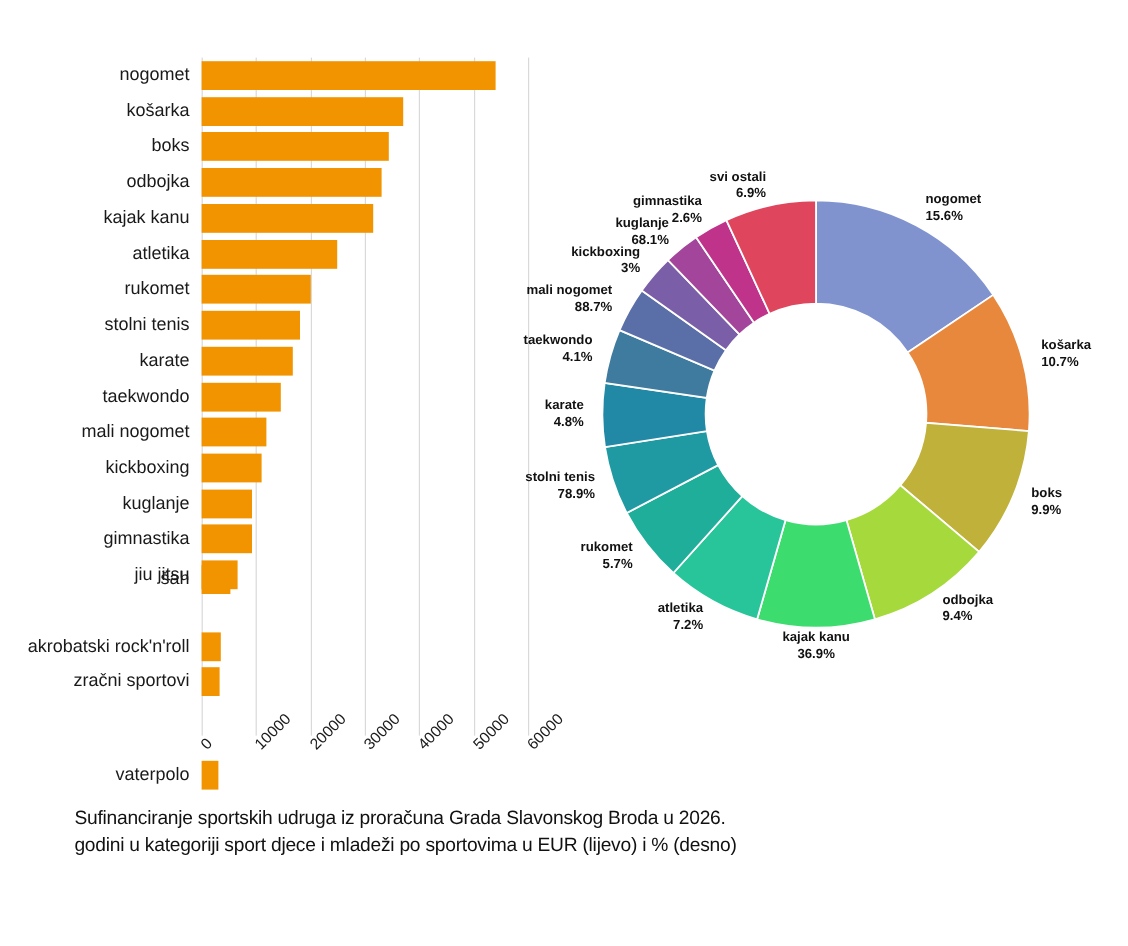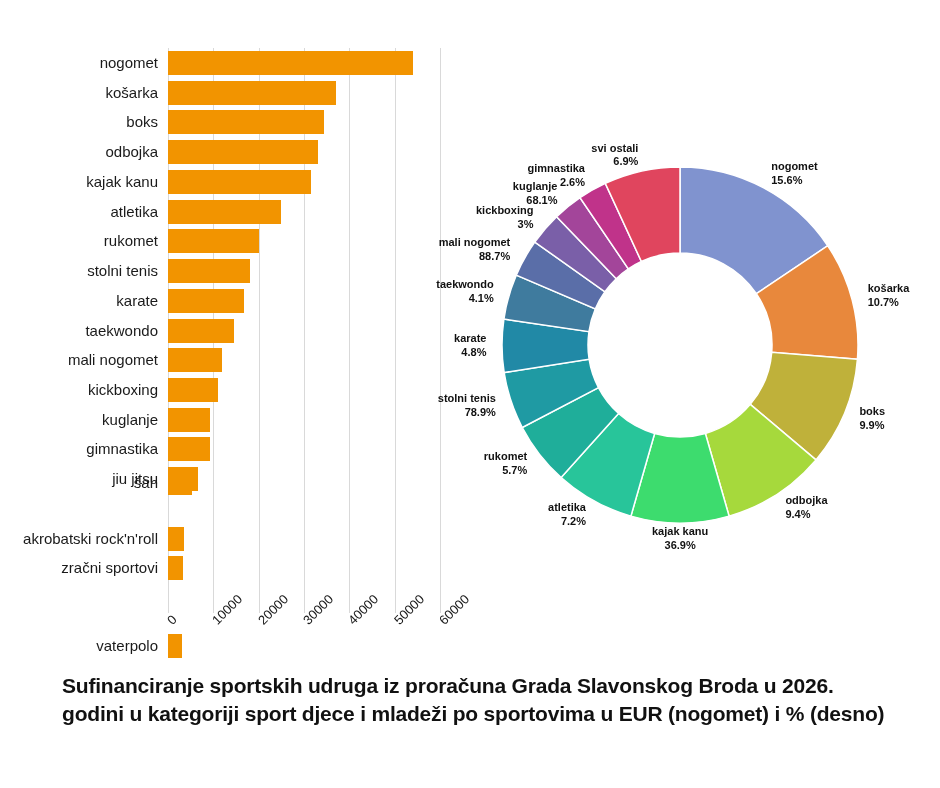--- a/index.html
+++ b/index.html
@@ -110,22 +110,22 @@
   .lab-center { text-align: center; }
 
   
   #caption {
     position: absolute;
     left: 62px;
     top: 672px;
     width: 840px;
   }
   #caption .title {
-    font-size: 21px;
-    font-weight: bold;
+    font-size: 16px;
+    font-weight: normal;
     line-height: 1.35;
     color: #111;
     letter-spacing: -0.2px;
   }
   #caption .source {
     margin-top: 14px;
     font-size: 14px;
     color: #222;
   }
 </style>
@@ -261,16 +261,16 @@
       <div class="slice-label lab-left" style="left: -18.7308px; top: 183.392px;"><span>taekwondo</span><span class="pct">4.1%</span></div>
       <div class="slice-label lab-left" style="left: -16.3125px; top: 141.294px;"><span>mali nogomet</span><span class="pct">88.7%</span></div>
       <div class="slice-label lab-left" style="left: 20.9866px; top: 109.418px;"><span>kickboxing</span><span class="pct">3%</span></div>
       <div class="slice-label lab-left" style="left: 57.8566px; top: 85.2784px;"><span>kuglanje</span><span class="pct">68.1%</span></div>
       <div class="slice-label lab-left" style="left: 72.4978px; top: 67.1352px;"><span>gimnastika</span><span class="pct">2.6%</span></div>
       <div class="slice-label lab-left" style="left: 136.316px; top: 46.5311px;"><span>svi ostali</span><span class="pct">6.9%</span></div>
     </div>
 
   <div id="caption">
     <div class="title">Sufinanciranje sportskih udruga iz proračuna Grada Slavonskog Broda u 2026.</div>
-    <div class="title">godini u kategoriji sport djece i mladeži po sportovima u EUR (nogomet) i % (desno)</div>
+    <div class="title">godini u kategoriji sport djece i mladeži po sportovima u EUR (lijevo) i % (desno)</div>
   </div>
 
 </div>
 
 </body></html>

